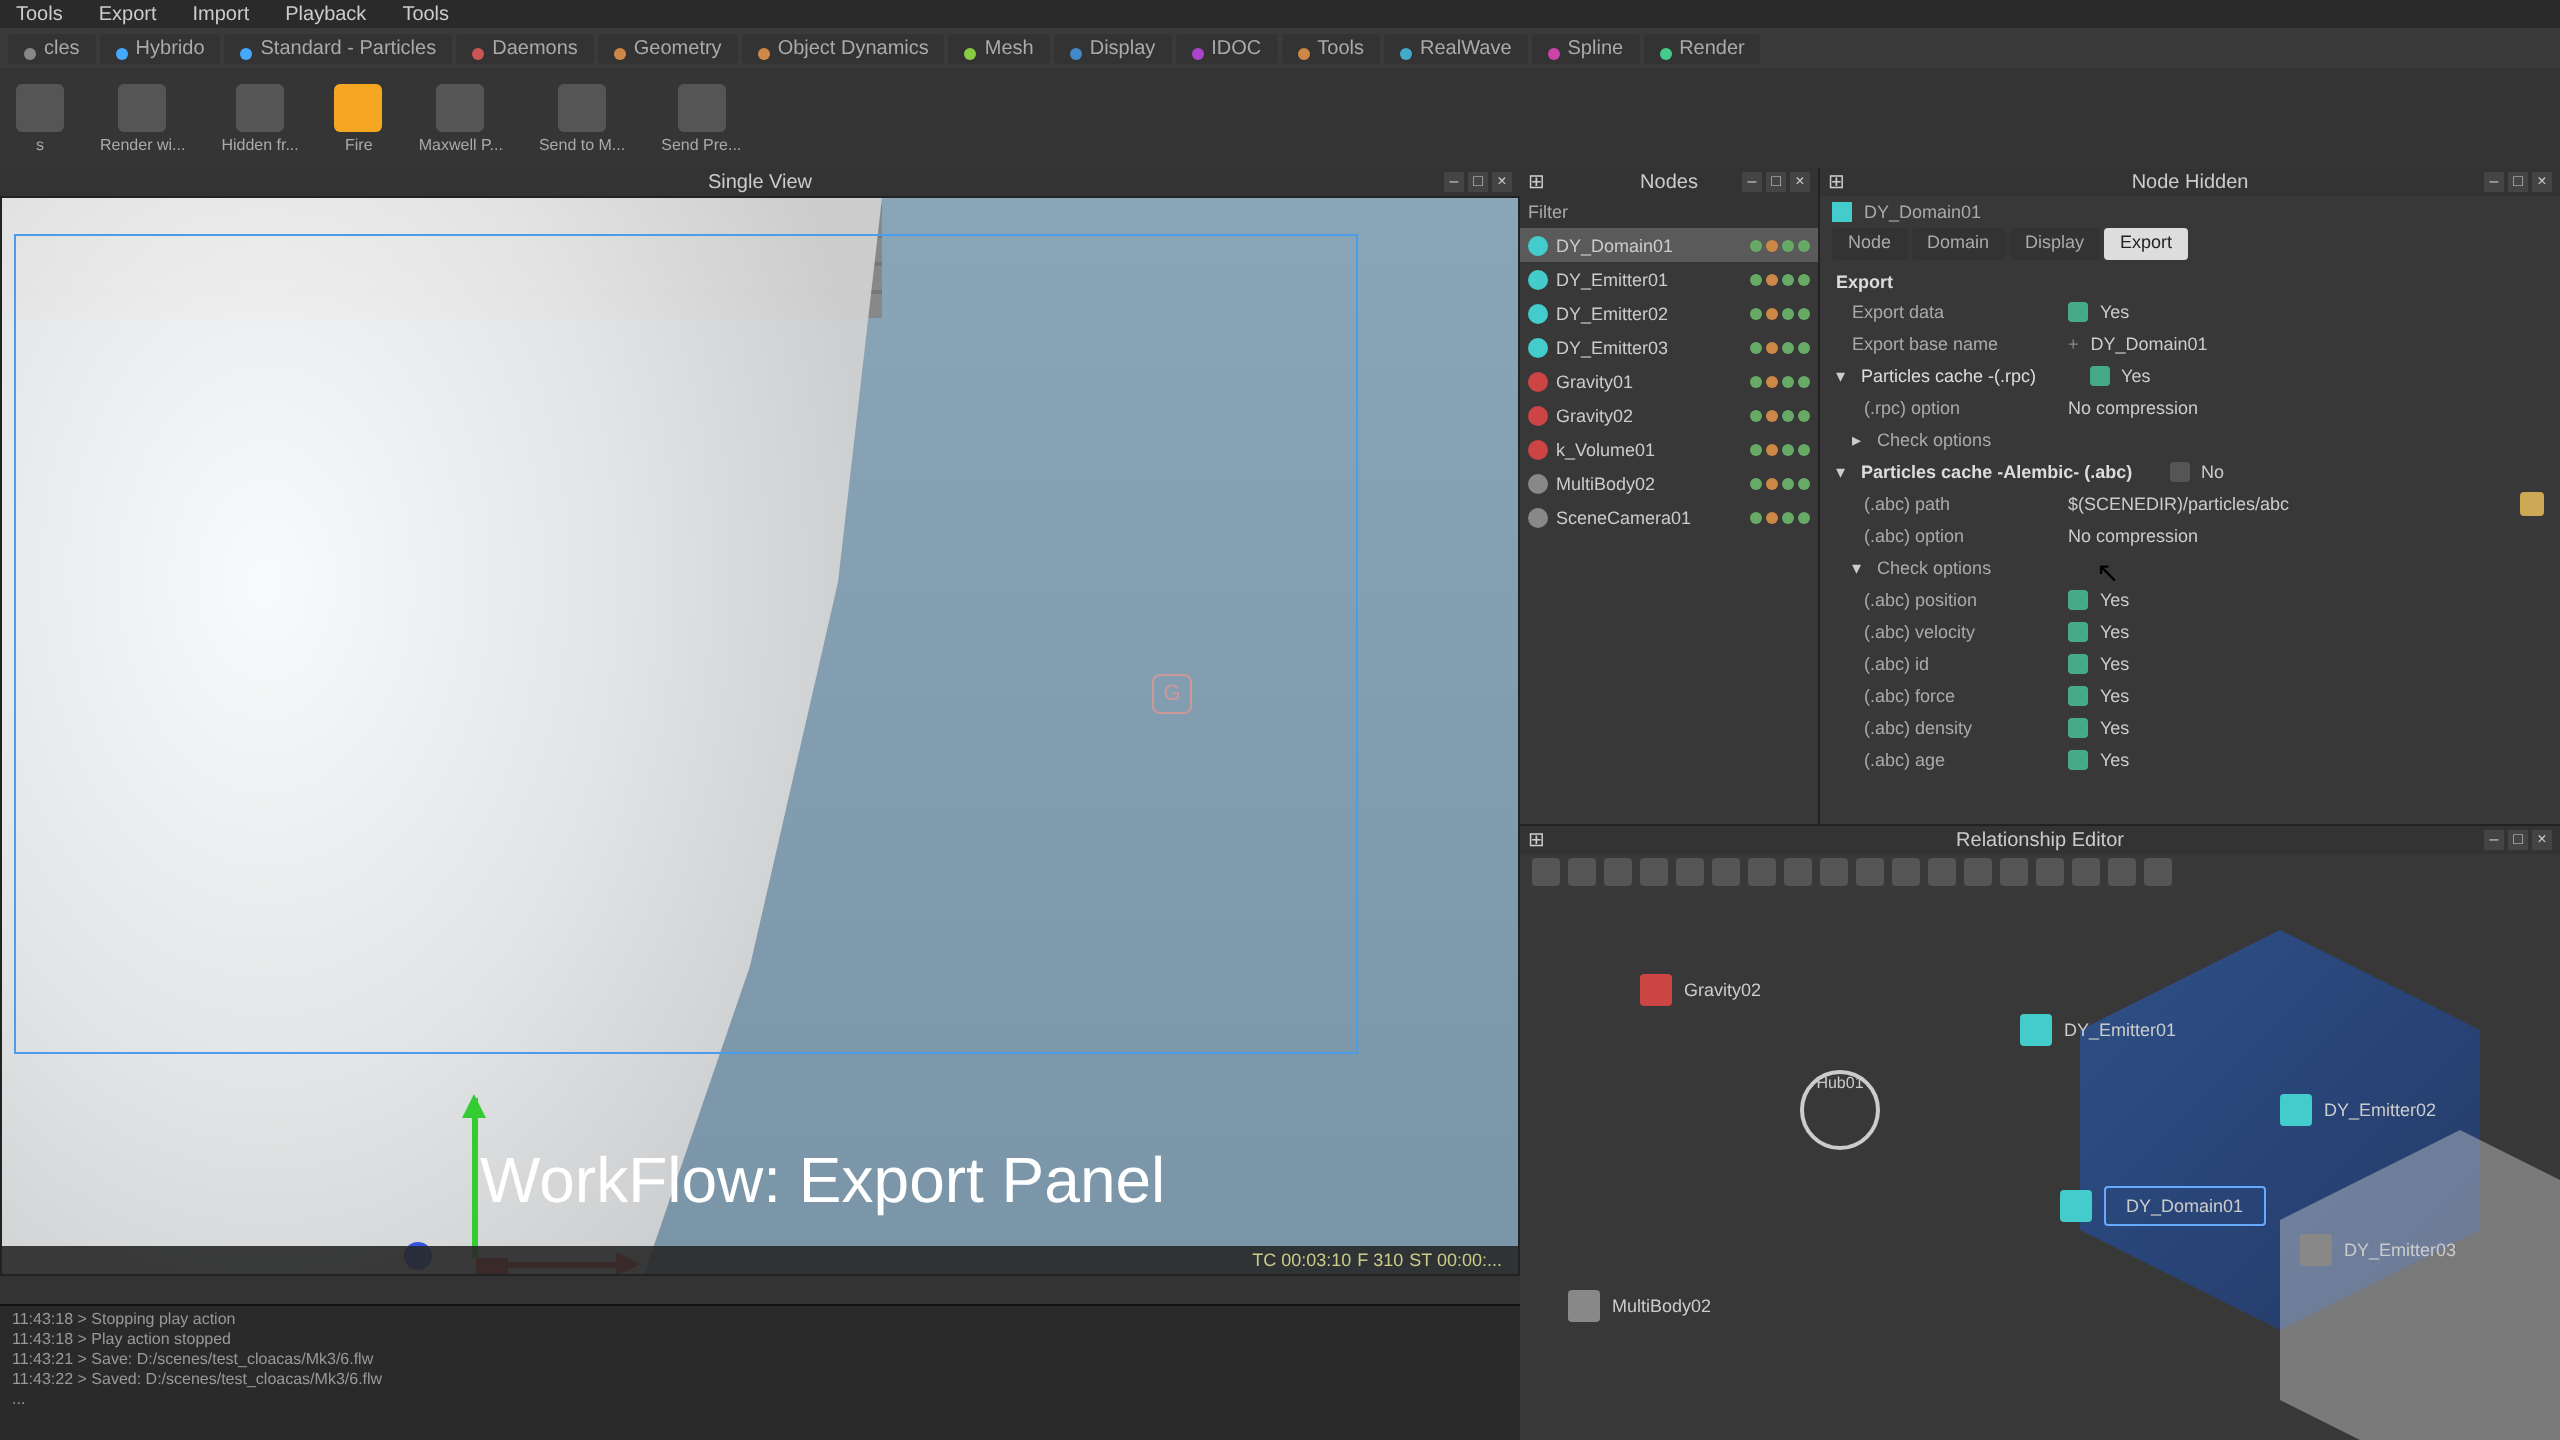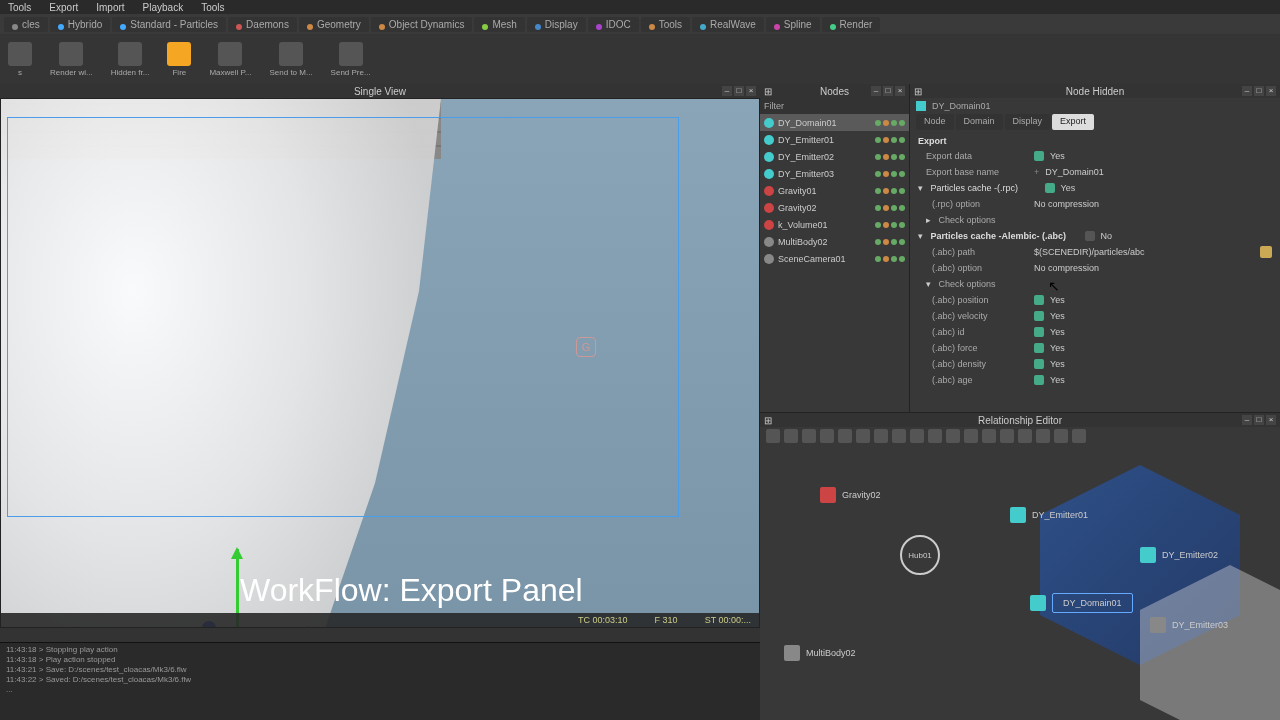--- a/index.html
+++ b/index.html
@@ -35,21 +35,21 @@
 .waterfall { position: absolute; left: 0; top: 0; width: 440px; height: 640px; background: radial-gradient(ellipse at 30% 30%, #fff 0%, #e8e8e8 40%, #d0d0d0 70%); clip-path: polygon(0 0, 100% 0, 95% 30%, 85% 60%, 70% 90%, 30% 100%, 0 100%); opacity: 0.95; }
 .bricks { position: absolute; left: 0; top: 0; width: 440px; height: 60px; background: repeating-linear-gradient(0deg, #888 0px, #888 12px, #777 12px, #777 14px), repeating-linear-gradient(90deg, #888 0px, #888 30px, #777 30px, #777 32px); }
 .gizmo { position: absolute; left: 195px; top: 450px; }
 .axis-y { position: absolute; width: 3px; height: 80px; background: #3c3; left: 40px; top: 0; }
 .axis-y::before { content: ''; position: absolute; top: -8px; left: -5px; border: 6px solid transparent; border-bottom: 12px solid #3c3; }
 .axis-x { position: absolute; width: 80px; height: 3px; background: #d33; left: 42px; top: 82px; }
 .axis-x::before { content: ''; position: absolute; right: -8px; top: -5px; border: 6px solid transparent; border-left: 12px solid #d33; }
 .axis-z { position: absolute; width: 14px; height: 14px; background: #35d; border-radius: 50%; left: 6px; top: 72px; }
 .gizmo-center { position: absolute; width: 16px; height: 16px; background: #d33; left: 42px; top: 80px; }
 .g-icon { position: absolute; left: 575px; top: 238px; width: 20px; height: 20px; border: 1px solid #c99; border-radius: 4px; color: #c99; text-align: center; line-height: 18px; font-size: 11px; }
-.statusbar { position: absolute; bottom: 0; left: 0; right: 0; height: 14px; background: rgba(40,40,40,0.9); display: flex; justify-content: flex-end; align-items: center; padding: 0 8px; font-size: 9px; color: #cc8; gap: 27px; }
+.statusbar { position: absolute; bottom: 0; left: 0; right: 0; height: 14px; background: rgba(40,40,40,0.9); display: flex; justify-content: flex-end; align-items: center; padding: 0 8px; font-size: 9px; color: #cc8; gap: 3px; }
 
 
 .right-top { display: flex; height: 328px; }
 .nodes-panel { width: 150px; background: #383838; border-right: 1px solid #222; display: flex; flex-direction: column; }
 .filter-row { height: 16px; background: #333; font-size: 9px; color: #aaa; padding: 0 4px; display: flex; align-items: center; }
 .node-list { flex: 1; overflow: hidden; }
 .node-item { height: 17px; display: flex; align-items: center; padding: 0 4px; gap: 4px; font-size: 9px; color: #ccc; }
 .node-item.sel { background: #5a5a5a; }
 .node-icon { width: 10px; height: 10px; border-radius: 50%; }
 .node-icon.domain { background: #4cc; }
@@ -82,24 +82,24 @@
 
 .rel-panel { flex: 1; background: #383838; border-top: 1px solid #222; display: flex; flex-direction: column; position: relative; }
 .rel-toolbar { height: 18px; display: flex; align-items: center; gap: 4px; padding: 0 6px; }
 .rel-tool { width: 14px; height: 14px; background: #555; border-radius: 2px; }
 .rel-canvas { flex: 1; position: relative; background: #383838; overflow: hidden; }
 .hex { position: absolute; background: linear-gradient(135deg, #2a5aaa 0%, #1a3a7a 100%); opacity: 0.7; }
 .hex1 { right: 40px; top: 20px; width: 200px; height: 200px; clip-path: polygon(50% 0%, 100% 25%, 100% 75%, 50% 100%, 0% 75%, 0% 25%); }
 .hex2 { right: -40px; top: 120px; width: 180px; height: 180px; background: #ddd; opacity: 0.4; clip-path: polygon(50% 0%, 100% 25%, 100% 75%, 50% 100%, 0% 75%, 0% 25%); }
 .rel-node { position: absolute; display: flex; align-items: center; gap: 6px; font-size: 9px; color: #ccc; }
 .rel-node-icon { width: 16px; height: 16px; border-radius: 2px; }
-.rel-hub { position: absolute; width: 40px; height: 40px; border: 2px solid #ccc; border-radius: 50%; display: flex; align-items: center; justify-content: center; font-size: 8px; color: #ccc; }
-
-
-.log-panel { height: 78px; background: #2a2a2a; font-size: 8px; color: #999; padding: 2px 6px; overflow: hidden; border-top: 1px solid #111; position: relative; }
+.rel-hub { position: absolute; width: 40px; height: 40px; border: 2px solid #ccc; border-radius: 50%; display: flex; justify-content: center; font-size: 8px; color: #ccc; }
+
+
+.log-panel { height: 68px; background: #2a2a2a; font-size: 8px; color: #999; padding: 2px 6px; overflow: hidden; border-top: 1px solid #111; position: relative; }
 .log-line { height: 10px; white-space: nowrap; }
 .overlay-title { position: absolute; left: 240px; top: 572px; font-size: 32px; color: #fff; z-index: 100; font-weight: 300; }
 
 .cursor { position: absolute; left: 1048px; top: 278px; width: 10px; height: 14px; z-index: 200; }
 .cursor::before { content: '↖'; color: #000; font-size: 14px; }
 </style>
 </head>
 <body>
 
 <div class="topmenu" id="topmenu">

